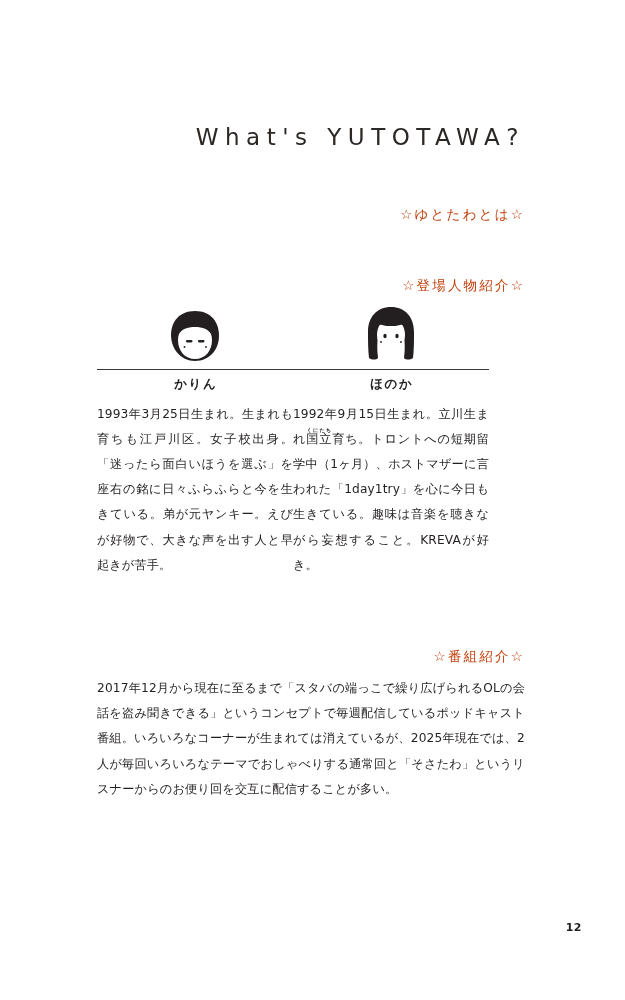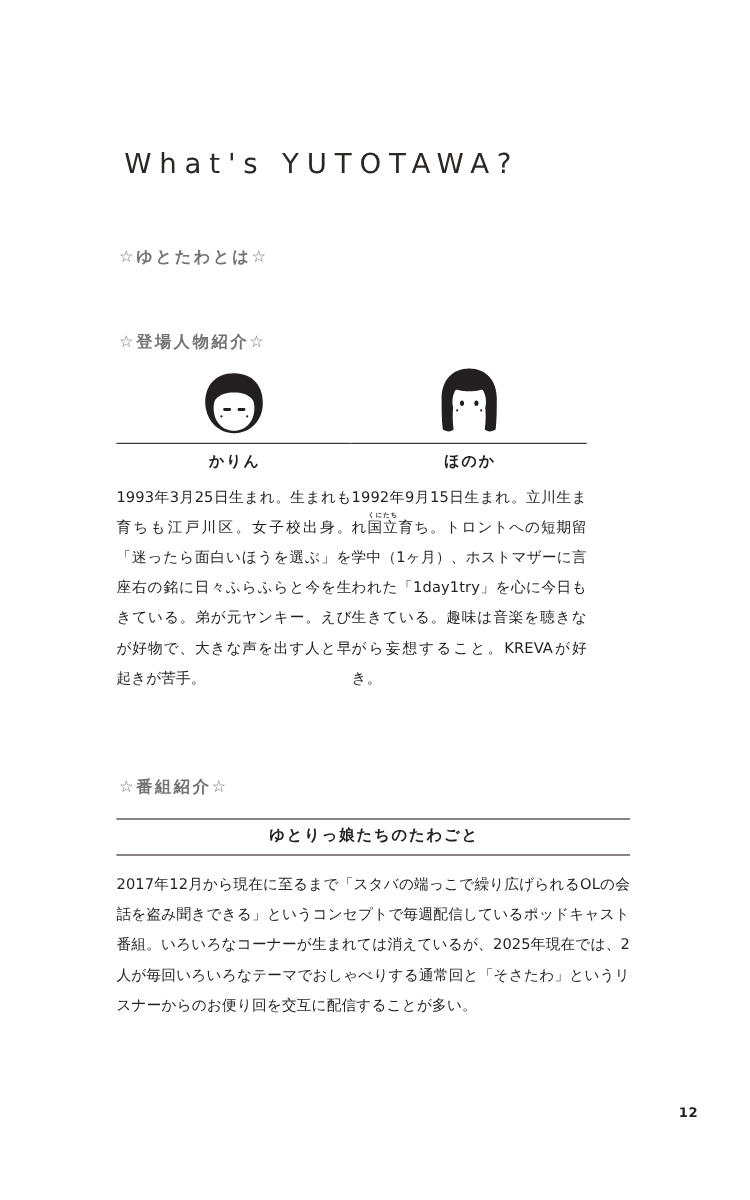--- a/index.html
+++ b/index.html
@@ -25,40 +25,40 @@
   }
   .content {
     position: absolute;
     left: 97px;
     top: 0;
     width: 428px;
   }
 
   
   .main-title {
-    text-align: left;
+    text-align: right;
     font-size: 23px;
     font-weight: 400;
     letter-spacing: 6.5px;
     color: #2b2725;
     margin: 0;
     padding-top: 124px;
     line-height: 1.2;
     white-space: nowrap;
     text-indent: 6.5px;
     font-family: "DejaVu Sans", "Liberation Sans", sans-serif;
   }
 
   
   .section-heading {
-    text-align: left;
+    text-align: right;
     font-size: 13.5px;
-    font-weight: 700;
+    font-weight: 400;
     letter-spacing: 2.2px;
-    color: #737373;
+    color: #c2410c;
     line-height: 1.2;
     text-indent: 2.2px;
   }
   .sec1 { margin-top: 54px; }
   .sec2 { margin-top: 55px; }
   .sec3 { margin-top: 58px; }
 
   
   .body-text {
     font-size: 12.2px;
@@ -213,23 +213,20 @@
         </div>
         <div class="name-rule"></div>
         <div class="profile-name">ほのか</div>
         <p class="profile-bio"><span>1992年9月15日生まれ。立川生まれ</span><ruby><span>国立</span><rt>くにたち</rt></ruby><span>育ち。トロントへの短期留学中（1ヶ月）、ホストマザーに言われた「1day1try」を心に今日も生きている。趣味は音楽を聴きながら妄想すること。KREVAが好き。</span></p>
       </div>
 
     </div>
 
     <div class="section-heading sec3">☆番組紹介☆</div>
 
-    <div class="program-box">
-      <div class="program-title">ゆとりっ娘たちのたわごと</div>
-    </div>
 
     <p class="body-text program-desc">2017年12月から現在に至るまで「スタバの端っこで繰り広げられるOLの会話を盗み聞きできる」というコンセプトで毎週配信しているポッドキャスト番組。いろいろなコーナーが生まれては消えているが、2025年現在では、2人が毎回いろいろなテーマでおしゃべりする通常回と「そさたわ」というリスナーからのお便り回を交互に配信することが多い。</p>
 
   </div>
 
   <div class="page-number">12</div>
 
 </div>
 
 </body></html>

